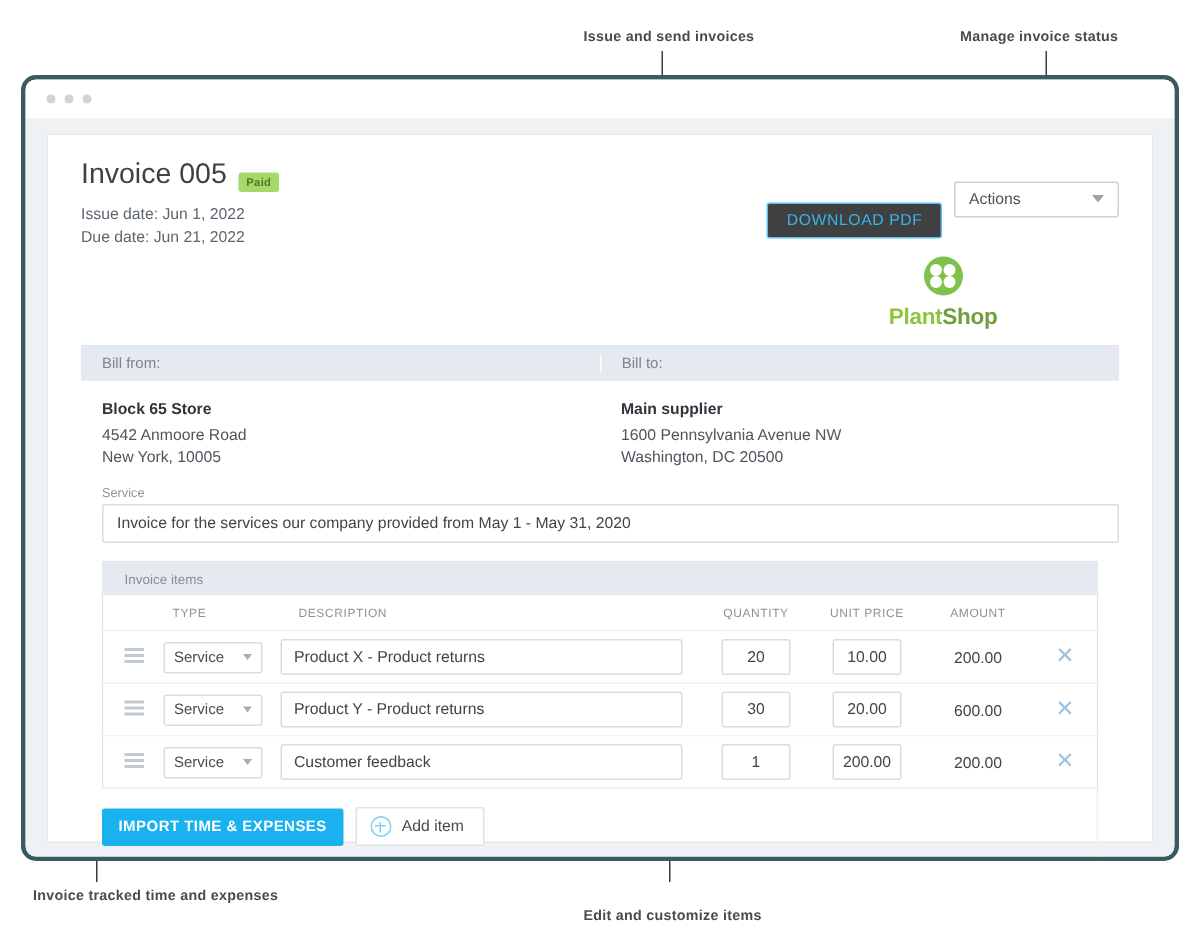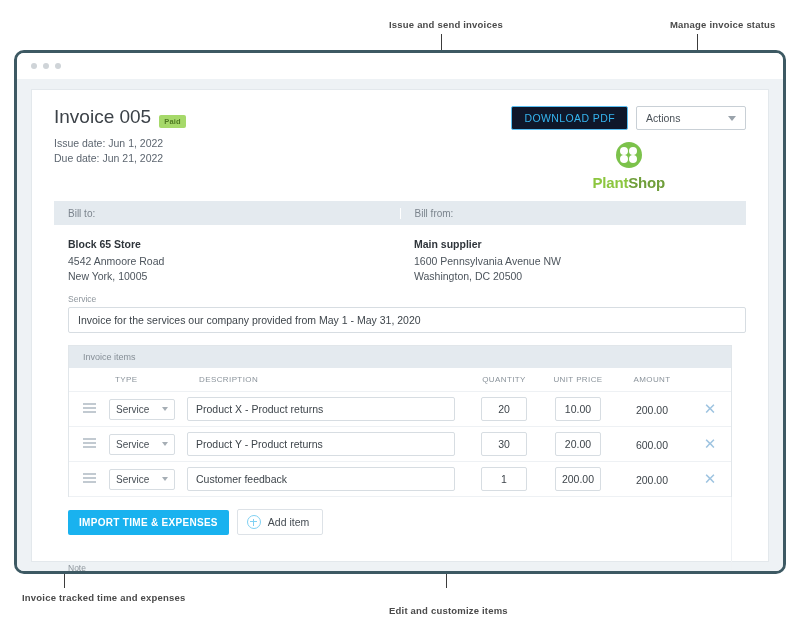--- a/index.html
+++ b/index.html
@@ -113,27 +113,28 @@
   }
   .btn-row {
     display: flex;
     gap: 8px;
     align-items: center;
     justify-content: flex-end;
   }
   .btn-outline {
     border: 1px solid #5bc0f3;
     color: #35b4ef;
-    background: #0f172a;
+    background: #404040;
     font-size: 10.5px;
     padding: 5px 12px;
     letter-spacing: .4px;
     cursor: pointer;
     font-family: inherit;
     border-radius: 2px;
+    margin-top: 29px;
   }
   .select-box {
     border: 1px solid #c9d0d6;
     background: #fff;
     font-size: 10.5px;
     color: #4a5158;
     padding: 5px 9px;
     width: 110px;
     display: flex;
     align-items: center;
@@ -375,21 +376,21 @@
   .tot-label { flex: 1; text-align: right; padding-right: 26px; }
   .tot-val { width: 92px; text-align: right; }
 </style>
 </head>
 <body>
 
 <div class="annot" style="left:389px; top:19px;">Issue and send invoices</div>
 <div class="annot-line" style="left:441px; top:34px; width:1px; height:131px;"></div>
 <div class="annot-dot" style="left:439px; top:164px;"></div>
 
-<div class="annot" style="left:670px; top:19px;">Manage invoice status</div>
+<div class="annot" style="left:640px; top:19px;">Manage invoice status</div>
 <div class="annot-line" style="left:697px; top:34px; width:1px; height:59px;"></div>
 <div class="annot-dot" style="left:695px; top:92px;"></div>
 
 <div class="annot" style="left:22px; top:592px;">Invoice tracked time and expenses</div>
 <div class="annot-line" style="left:64px; top:450px; width:1px; height:138px;"></div>
 <div class="annot-line" style="left:64px; top:449px; width:9px; height:1px;"></div>
 <div class="annot-dot" style="left:71px; top:446px;"></div>
 
 <div class="annot" style="left:389px; top:605px;">Edit and customize items</div>
 <div class="annot-line" style="left:446px; top:411px; width:1px; height:177px;"></div>
@@ -434,22 +435,22 @@
               <span class="petal p3"></span>
                 <span class="petal p4"></span>
             </div>
             <div class="logo-text"><span class="logo-a">Plant</span><span class="logo-b">Shop</span></div>
           </div>
         </div>
       </div>
 
       
       <div class="bill-strip">
+        <div class="cell">Bill from:</div>
         <div class="cell">Bill to:</div>
-        <div class="cell">Bill from:</div>
       </div>
       <div class="bill-body">
         <div class="cell">
           <div class="bill-name">Block 65 Store</div>
           <div class="bill-line">4542 Anmoore Road</div>
           <div class="bill-line">New York, 10005</div>
         </div>
         <div class="cell">
           <div class="bill-name">Main supplier</div>
           <div class="bill-line">1600 Pennsylvania Avenue NW</div>

